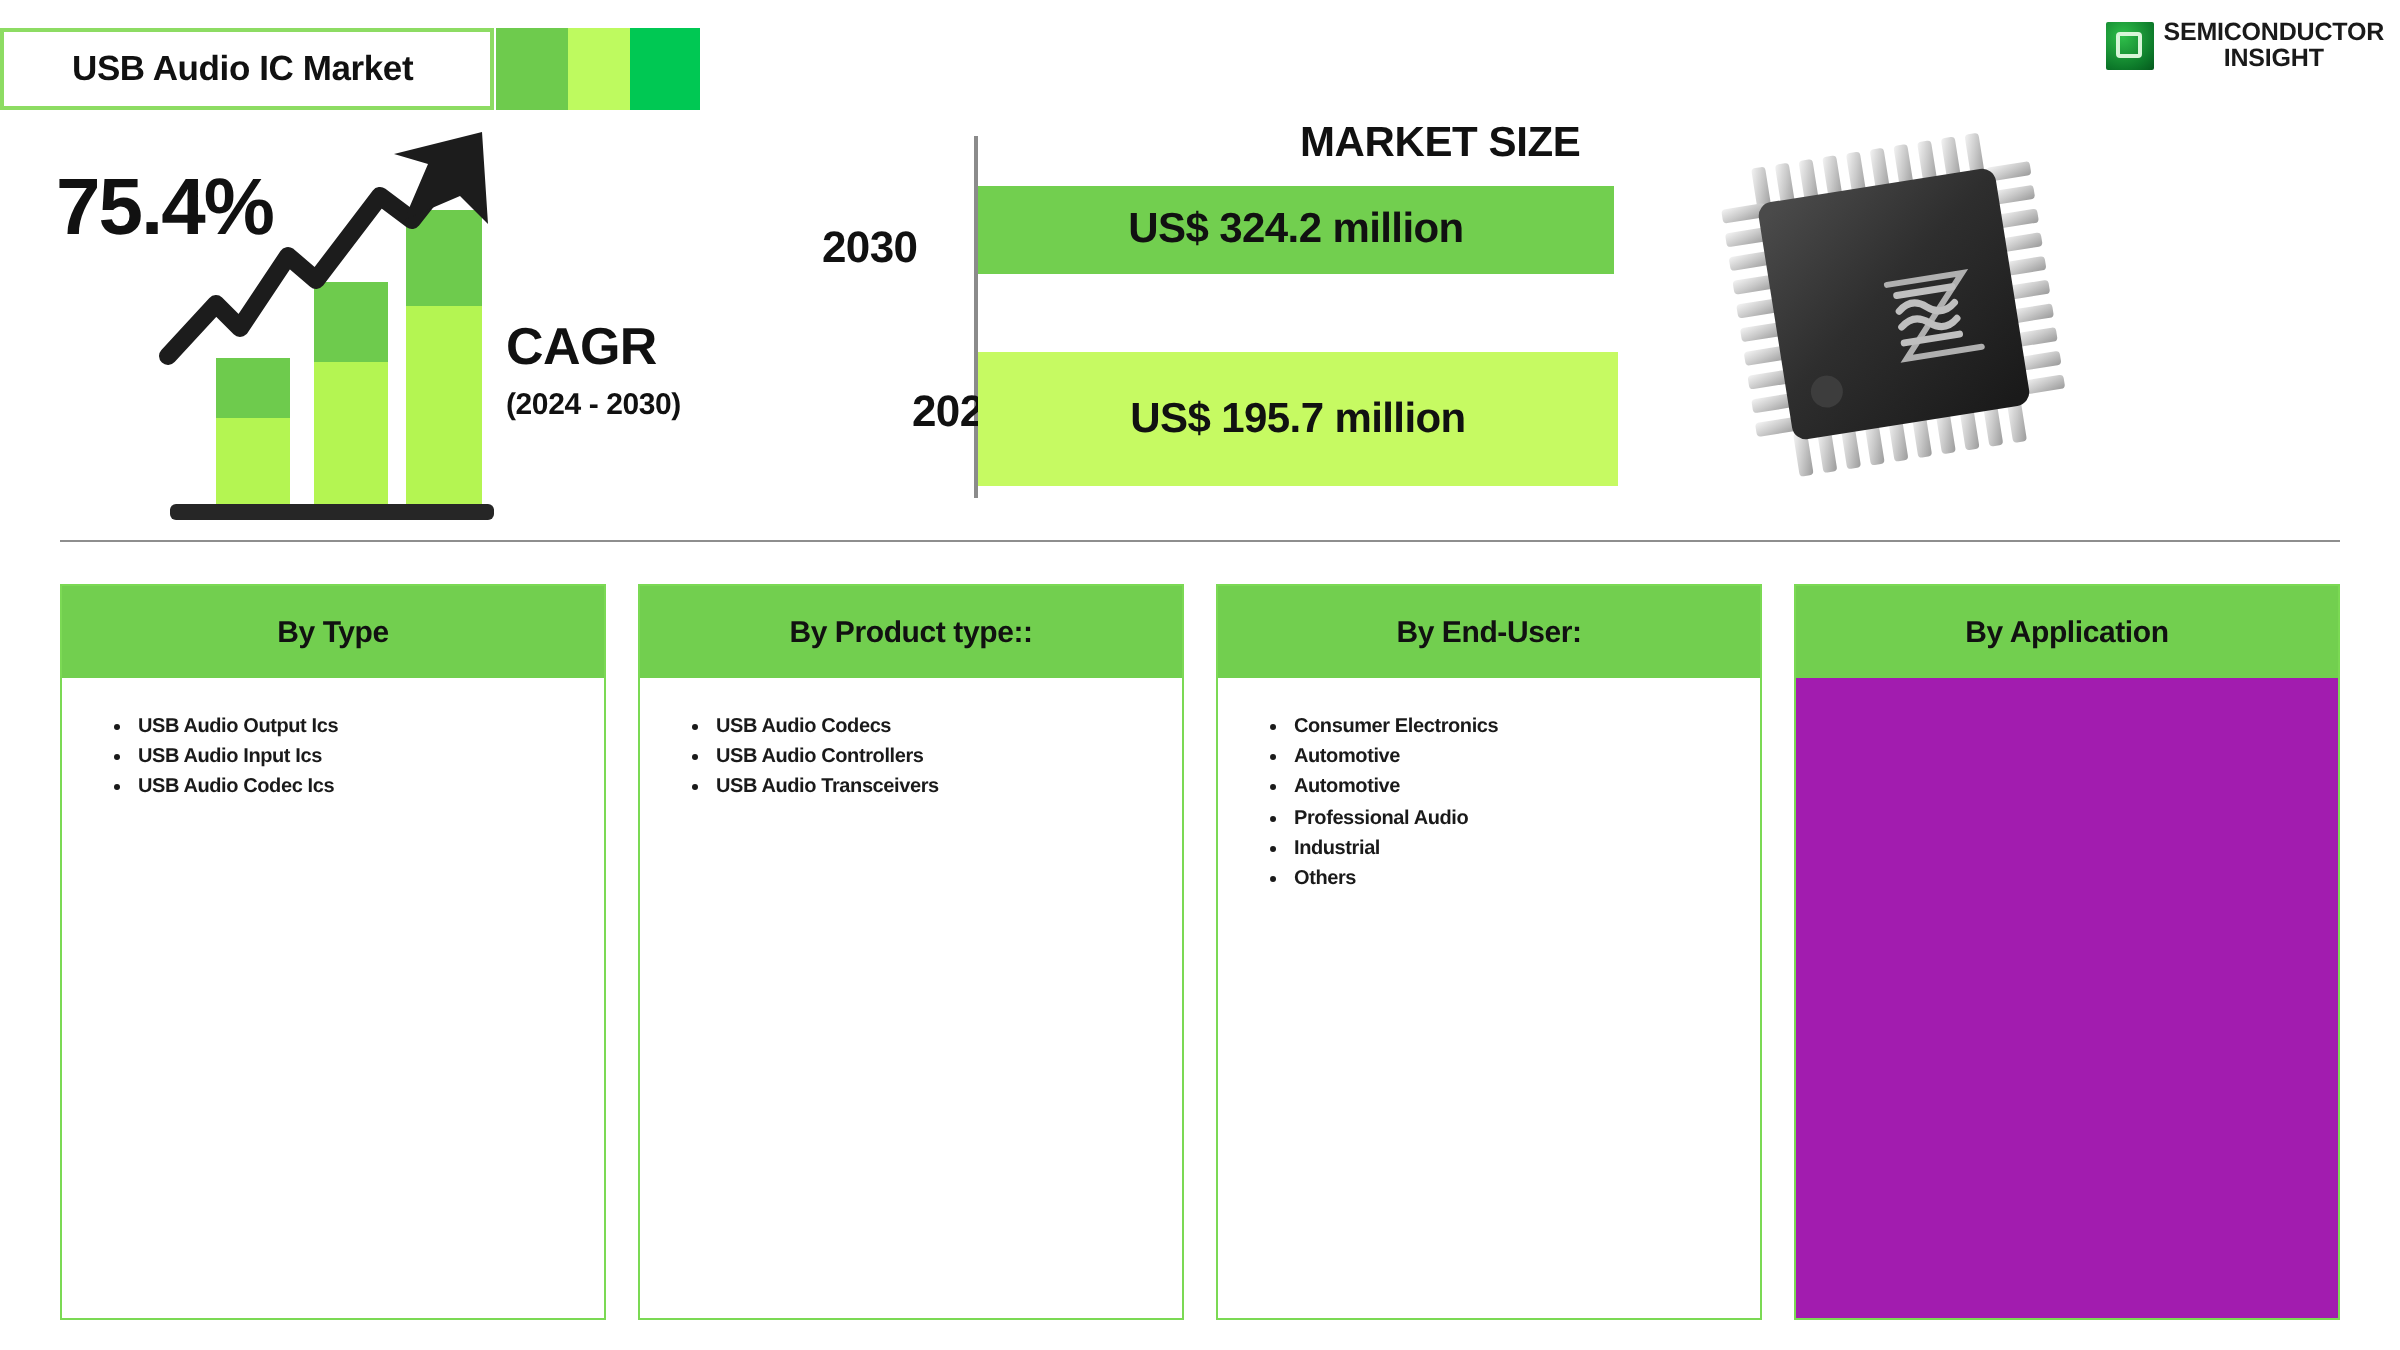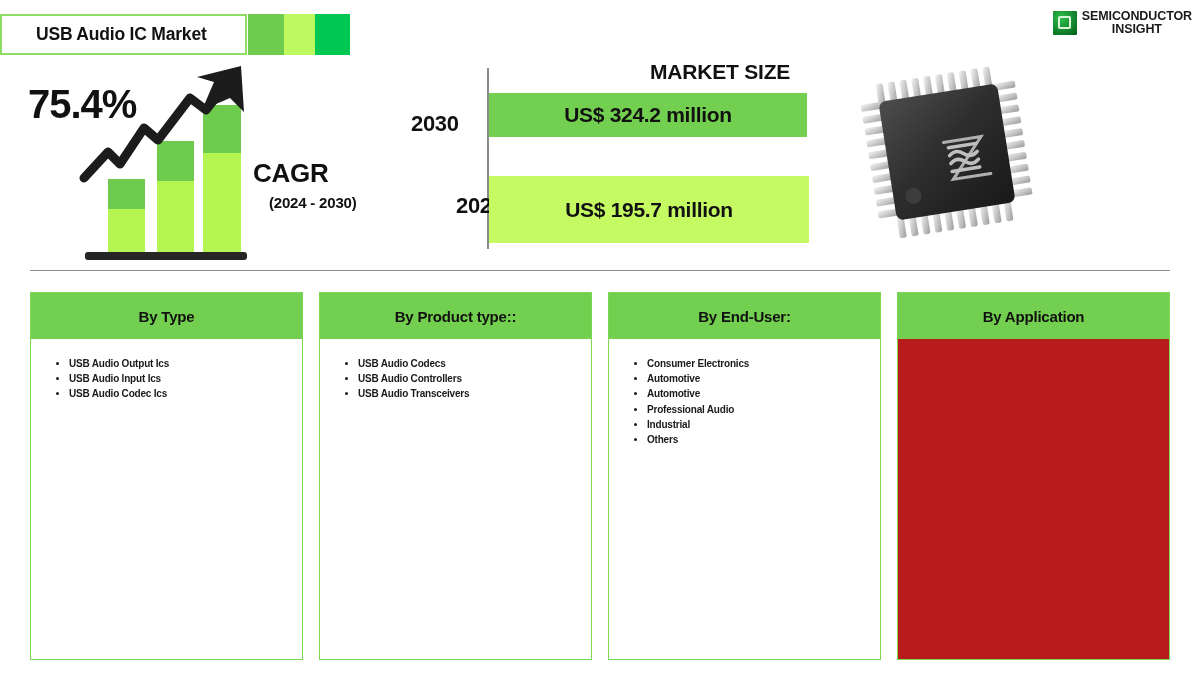--- a/index.html
+++ b/index.html
@@ -110,21 +110,21 @@
   }
   #cagr-label {
     position: absolute;
     left: 253px; top: 158px;
     font-size: 26px; font-weight: bold;
     letter-spacing: -0.3px;
     color: #111111;
   }
   #cagr-years {
     position: absolute;
-    left: 269px; top: 194px;
+    left: 253px; top: 194px;
     font-size: 15px; font-weight: bold;
     letter-spacing: -0.2px;
     color: #111111;
   }
 
   
   #market-size-title {
     position: absolute;
     left: 650px; top: 60px;
     font-size: 21px; font-weight: bold;
@@ -181,21 +181,21 @@
     position: absolute;
     left: 30px; top: 292px;
     width: 1140px; height: 368px;
     display: flex;
     gap: 16px;
   }
   .category-box {
     flex: 1 1 0;
     border: 1.5px solid #7bd954;
     box-sizing: border-box;
-    background: #b91c1c;
+    background: #a21caf;
     display: flex;
     flex-direction: column;
   }
   .category-header {
     height: 46px;
     background: #72cf4f;
     display: flex;
     align-items: center;
     justify-content: center;
     flex: 0 0 auto;

